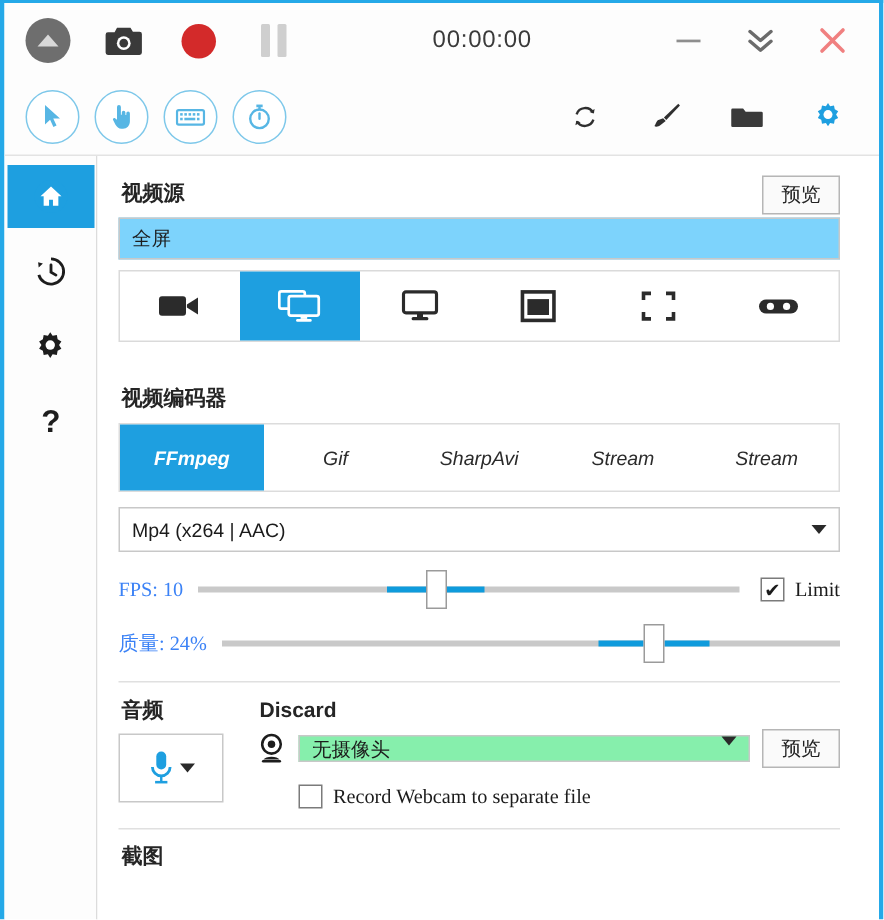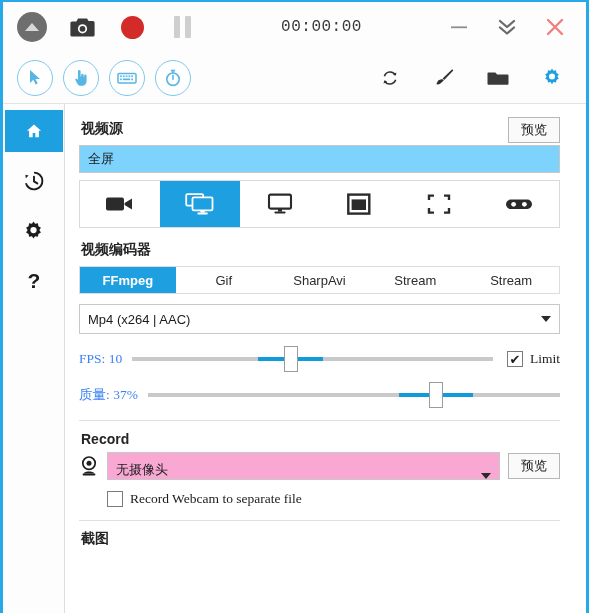--- a/index.html
+++ b/index.html
@@ -42,21 +42,21 @@
     border-left: 7px solid transparent; border-right: 7px solid transparent;
     border-bottom: 8px solid #d8d8d8; margin-bottom: 1px;
   }
   .rec-dot { width: 23px; height: 23px; border-radius: 50%; background: #d32a2a; }
   .pause { display: flex; gap: 5px; }
   .pause i { display: block; width: 6px; height: 22px; background: #cfcfcf; border-radius: 1px; }
 
   .timer {
     flex: 1; text-align: center;
     font-size: 16px; color: #3a3a3a; letter-spacing: .5px;
-    font-family: Liberation Mono, monospace;
+    font-family: Liberation Sans, sans-serif;
   }
   .win-ctrls { display: flex; align-items: center; gap: 18px; padding-right: 6px; }
   .win-ctrls .c { width: 30px; height: 30px; display: flex; align-items: center; justify-content: center; cursor: pointer; }
 
   
   .toolbar {
     height: 52px; flex: 0 0 52px;
     display: flex; align-items: center;
     padding: 0 14px 0 14px;
     background: #fdfdfd;
@@ -122,21 +122,21 @@
   }
   .seg .cell {
     flex: 1; display: flex; align-items: center; justify-content: center;
     cursor: pointer;
   }
   .seg .cell.active { background: #1e9fe0; }
 
   .tabs {
     display: flex; width: 100%;
     border: 1px solid #dcdcdc; background: #ffffff;
-    height: 28px; margin-top: 4px;
+    height: 46px; margin-top: 4px; font-style: italic;
   }
   .tabs .tab {
     flex: 1; display: flex; align-items: center; justify-content: center;
     font-size: 13px; color: #2b2b2b; cursor: pointer;
   }
   .tabs .tab.active { background: #1e9fe0; color: #ffffff; font-weight: bold; }
 
   .combo {
     width: 100%; height: 30px; margin-top: 10px;
     border: 1px solid #c8c8c8; background: #ffffff;
@@ -171,22 +171,22 @@
   .audio-col { width: 78px; flex: 0 0 78px; }
   .mic-box {
     width: 70px; height: 46px; margin-top: 6px;
     border: 1px solid #c8c8c8; background: #fff;
     display: flex; align-items: center; justify-content: center; gap: 4px;
     cursor: pointer;
   }
   .webcam-col { flex: 1; min-width: 0; }
   .webcam-row { display: flex; align-items: center; gap: 8px; margin-top: 5px; }
   .wc-combo {
-    flex: 1; height: 28px; border: 1px solid #c8c8c8; background: #f9a8d4;
-    display: flex; align-items: flex-end; padding: 0 8px; font-size: 13px; color: #1b1b1b;
+    flex: 1; height: 18px; border: 1px solid #c8c8c8; background: #86efac;
+    display: flex; align-items: flex-start; padding: 0 8px; font-size: 13px; color: #1b1b1b;
     cursor: pointer;
   }
   .wc-combo .val { flex: 1; }
 </style>
 </head>
 <body>
 
 <div class="window">
 
   <div class="titlebar">
@@ -398,21 +398,21 @@
 
         <div class="cell">
           <svg width="32" height="18" viewBox="0 0 32 18">
             <rect x="3" y="4.6" width="26" height="9.4" rx="4.7" fill="#2b2b2b"></rect>
             <circle cx="10.6" cy="9.3" r="2.4" fill="#ffffff"></circle>
             <circle cx="21.4" cy="9.3" r="2.4" fill="#ffffff"></circle>
           </svg>
         </div>
       </div>
 
-      <div class="sec-title" style="margin-top:13px">视频编码器</div>
+      <div class="sec-title" style="margin-top:29px">视频编码器</div>
 
       <div class="tabs">
         <div class="tab active">FFmpeg</div>
         <div class="tab">Gif</div>
         <div class="tab">SharpAvi</div>
         <div class="tab">Stream</div>
         <div class="tab">Stream</div>
       </div>
 
       <div class="combo">
@@ -427,35 +427,47 @@
           <div class="fill" id="fps-fill" style="left: 35%; width: 18%;"></div>
           <div class="thumb" id="fps-thumb" style="left: 44%;"></div>
         </div>
         <div class="chk" style="margin-left:14px">
           <span class="chkbox" id="limit-box">✔</span>
           <span class="chk-label">Limit</span>
         </div>
       </div>
 
       <div class="slider-row">
-        <span class="slider-label">质量: 37%</span>
+        <span class="slider-label">质量: 24%</span>
         <div class="slider">
           <div class="track"></div>
           <div class="fill" id="q-fill" style="left: 61%; width: 18%;"></div>
           <div class="thumb" id="q-thumb" style="left: 70%;"></div>
         </div>
       </div>
 
       <div class="divider"></div>
 
       <div class="bottom-grid">
 
+        <div class="audio-col">
+          <div class="sec-title" style="margin:0 0 0 2px">音频</div>
+          <div class="mic-box">
+            <svg width="17" height="28" viewBox="0 0 17 28">
+              <rect x="5.2" y="3" width="6.6" height="12" rx="3.3" fill="#1e9fe0"></rect>
+              <path d="M2.6 13.4a5.9 5.9 0 0 0 11.8 0" fill="none" stroke="#1e9fe0" stroke-width="1.9"></path>
+              <rect x="7.7" y="18.6" width="1.6" height="4.4" fill="#1e9fe0"></rect>
+              <rect x="4.4" y="22.6" width="8.2" height="1.7" fill="#1e9fe0"></rect>
+            </svg>
+            <span class="caret"></span>
+          </div>
+        </div>
 
         <div class="webcam-col">
-          <div class="sec-title" style="margin:0 0 0 2px">Record</div>
+          <div class="sec-title" style="margin:0 0 0 2px">Discard</div>
 
           <div class="webcam-row">
             <svg width="20" height="22" viewBox="0 0 20 22">
               <circle cx="10" cy="8.2" r="6.2" fill="none" stroke="#1d1d1d" stroke-width="1.7"></circle>
               <circle cx="10" cy="8.2" r="2.5" fill="#1d1d1d"></circle>
               <path d="M4.6 18.4 C6 15.8 14 15.8 15.4 18.4 Z" fill="#1d1d1d"></path>
               <rect x="3.6" y="18.6" width="12.8" height="1.8" rx="0.9" fill="#1d1d1d"></rect>
             </svg>
 
             <div class="wc-combo">

